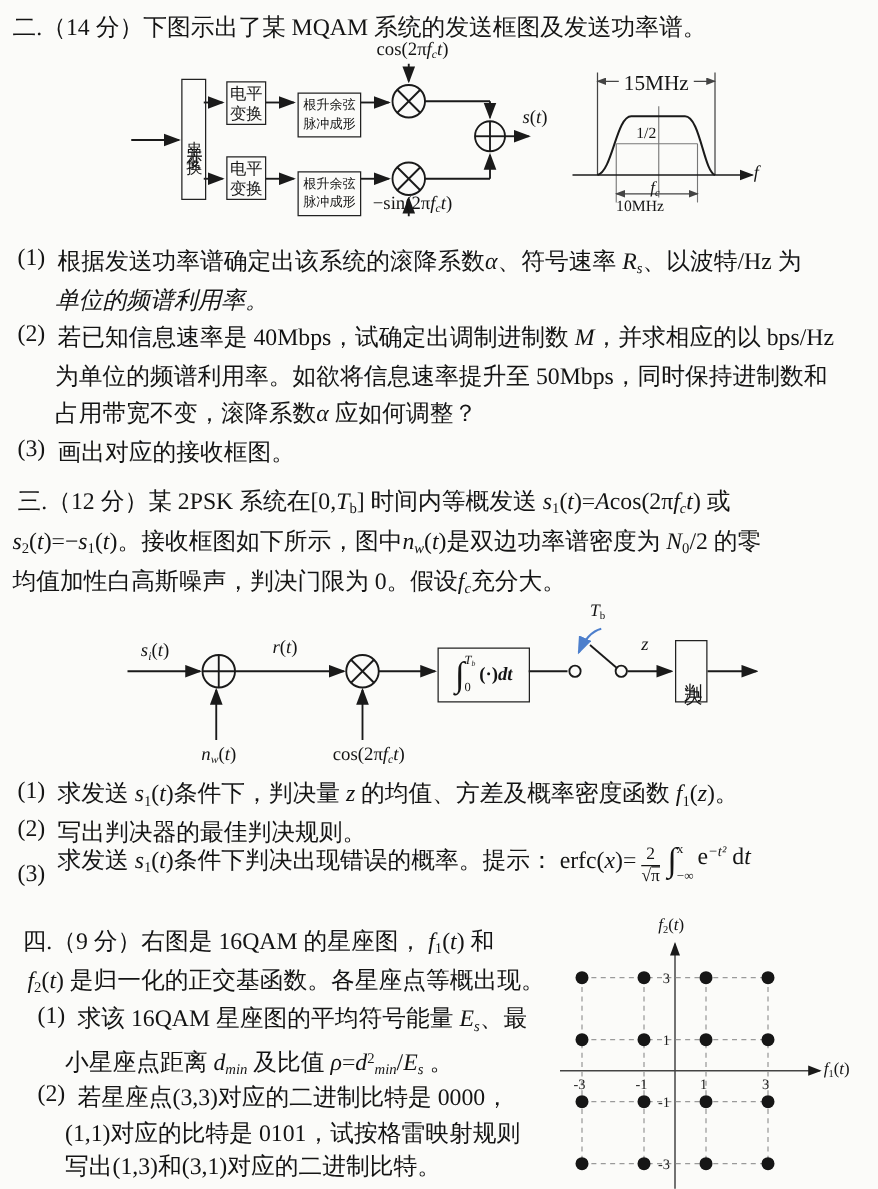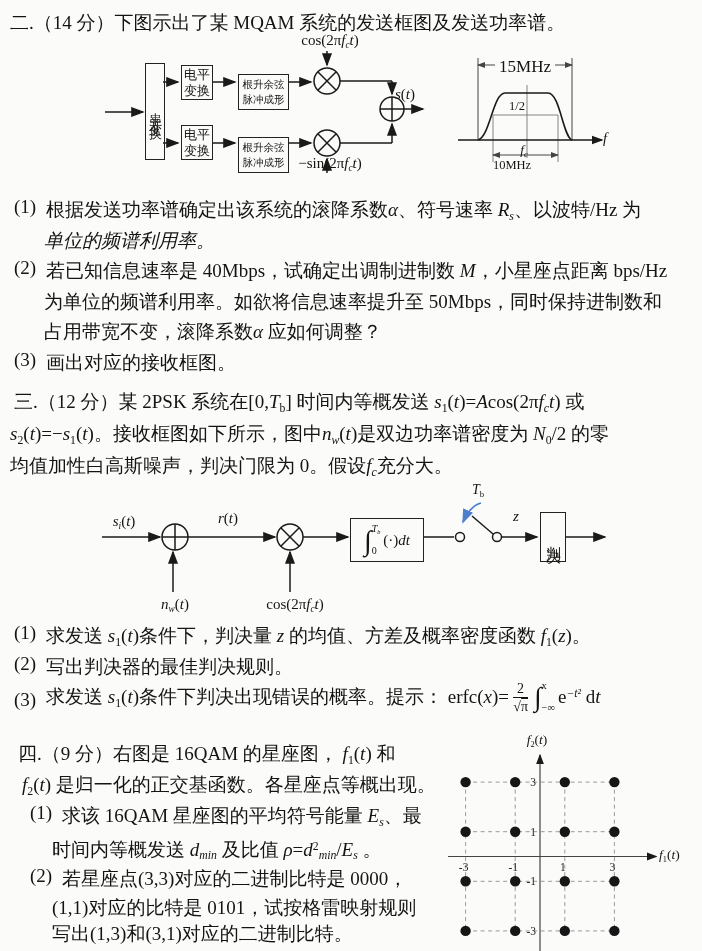--- a/index.html
+++ b/index.html
@@ -20,22 +20,22 @@
        display:flex;align-items:center;justify-content:center;text-align:center;background:transparent;}
   .vtext{writing-mode:vertical-rl;text-orientation:upright;}
   .sp-box{font-size:13px;letter-spacing:5px;}
   .lv-box{font-size:13px;line-height:16px;padding:0 1px;}
   .rrc-box{flex-direction:column;font-size:10.5px;line-height:15px;margin-top:12px;}
   .dec-box{font-size:15px;letter-spacing:3px;}
   .int-box{font-size:15px;}
   .int-sign{font-size:28px;line-height:28px;position:relative;top:1px;}
   .int-lims{display:inline-flex;flex-direction:column;justify-content:space-between;
             height:32px;font-size:10px;line-height:10px;margin:0 2px 0 0;text-align:left;}
-  .int-body{font-size:15px;margin-left:1px;}
-  .formula-row{position:absolute;display:flex;align-items:center;white-space:nowrap;font-size:19px;}
+  .int-body{font-size:15px;margin-left:1px;font-weight:bold;}
+  .formula-row{position:absolute;display:flex;white-space:nowrap;font-size:19px;}
   .frac{display:inline-flex;flex-direction:column;align-items:center;margin:0 4px;text-align:center;}
   .fnum{display:block;font-size:14px;line-height:17px;border-bottom:1.3px solid #141414;padding:0 4px;}
   .fden{display:block;font-size:14px;line-height:17px;}
   .radd{border-top:1.2px solid #141414;}
   .bigint{font-size:27px;line-height:27px;margin-left:2px;}
   .ilims{display:inline-flex;flex-direction:column;justify-content:space-between;height:32px;
          font-size:10.5px;line-height:10px;margin-right:3px;text-align:left;}
   .ctick{font-size:11.5px;fill:#222;}
   .cgrid{stroke:#9a9a9a;stroke-width:1;stroke-dasharray:4 3.5;fill:none;}
   .mask{background:#fbfbf9;padding:0 4px;}
@@ -92,21 +92,21 @@
   <div class="box rrc-box" style="left:238px;top:62px;width:51px;height:36px;">
     <div>根升余弦</div>
     <div>脉冲成形</div>
   </div>
   <div class="box rrc-box" style="left:238px;top:125px;width:51px;height:36px;">
     <div>根升余弦</div>
     <div>脉冲成形</div>
   </div>
   <div class="dlabel cx" style="left:330px;top:32px;"><span>cos(2π</span><span class="rs-i">f</span><span class="rs-isub">c</span><span class="rs-i">t</span><span>)</span></div>
   <div class="dlabel cx" style="left:330px;top:155px;"><span>−sin(2π</span><span class="rs-i">f</span><span class="rs-isub">c</span><span class="rs-i">t</span><span>)</span></div>
-  <div class="dlabel" style="left:395px;top:86px;"><span class="rs-i">s</span><span>(</span><span class="rs-i">t</span><span>)</span></div>
+  <div class="dlabel" style="left:418px;top:86px;"><span class="rs-i">s</span><span>(</span><span class="rs-i">t</span><span>)</span></div>
 
   <svg style="left:450px;top:45px;" width="250" height="145" viewBox="0 0 250 145">
     <g stroke="#444" stroke-width="1" fill="none">
       <line x1="28" y1="13" x2="28" y2="95"></line>
       <line x1="122" y1="13" x2="122" y2="95"></line>
       <line x1="28" y1="20" x2="122" y2="20" marker-start="url(#ag)" marker-end="url(#ag)"></line>
       <line x1="77" y1="40" x2="77" y2="113" stroke="#777" stroke-width="0.9"></line>
       <line x1="43" y1="70" x2="108" y2="70" stroke="#777" stroke-width="0.9"></line>
       <line x1="43" y1="70" x2="43" y2="117" stroke="#777" stroke-width="0.9"></line>
       <line x1="108" y1="70" x2="108" y2="117" stroke="#777" stroke-width="0.9"></line>
@@ -118,21 +118,21 @@
   <div class="dlabel cx mask" style="left:525px;top:57px;font-size:17px;">15MHz</div>
   <div class="dlabel cx" style="left:517px;top:99px;font-size:12.5px;">1/2</div>
   <div class="dlabel cx" style="left:524px;top:142px;font-size:13.5px;"><span class="rs-i">f</span><span class="rs-isub">c</span></div>
   <div class="dlabel cx" style="left:512px;top:158px;font-size:12.5px;">10MHz</div>
   <div class="dlabel" style="left:603px;top:130px;font-size:14.5px;"><span class="rs-i">f</span></div>
 
   <div class="marker" style="left:14px;top:196px;">(1)</div>
   <div class="tl" style="left:46px;top:196px;"><span>根据发送功率谱确定出该系统的滚降系数</span><span class="rs-i">α</span><span>、符号速率 </span><span class="rs-i">R</span><span class="rs-isub">s</span><span>、以波特/Hz 为</span></div>
   <div class="tl" style="left:44px;top:227px;font-style:italic;"><span>单位的频谱利用率。</span></div>
   <div class="marker" style="left:14px;top:257px;">(2)</div>
-  <div class="tl" style="left:46px;top:257px;"><span>若已知信息速率是 40Mbps，试确定出调制进制数 </span><span class="rs-i">M</span><span>，小星座点距离 bps/Hz</span></div>
+  <div class="tl" style="left:46px;top:257px;"><span>若已知信息速率是 40Mbps，试确定出调制进制数 </span><span class="rs-i">M</span><span>，并求相应的以 bps/Hz</span></div>
   <div class="tl" style="left:44px;top:288px;"><span>为单位的频谱利用率。如欲将信息速率提升至 50Mbps，同时保持进制数和</span></div>
   <div class="tl" style="left:44px;top:318px;"><span>占用带宽不变，滚降系数</span><span class="rs-i">α</span><span> 应如何调整？</span></div>
   <div class="marker" style="left:14px;top:349px;">(3)</div>
   <div class="tl" style="left:46px;top:349px;"><span>画出对应的接收框图。</span></div>
 
   <div class="tl" style="left:14px;top:388px;"><span>三.（12 分）某 2PSK 系统在</span><span>[0,</span><span class="rs-i">T</span><span class="rs-sub">b</span><span>] 时间内等概发送 </span><span class="rs-i">s</span><span class="rs-sub">1</span><span>(</span><span class="rs-i">t</span><span>)=</span><span class="rs-i">A</span><span>cos(2π</span><span class="rs-i">f</span><span class="rs-isub">c</span><span class="rs-i">t</span><span>) 或</span></div>
   <div class="tl" style="left:10px;top:420px;"><span class="rs-i">s</span><span class="rs-sub">2</span><span>(</span><span class="rs-i">t</span><span>)=−</span><span class="rs-i">s</span><span class="rs-sub">1</span><span>(</span><span class="rs-i">t</span><span>)。接收框图如下所示，图中</span><span class="rs-i">n</span><span class="rs-isub">w</span><span>(</span><span class="rs-i">t</span><span>)是双边功率谱密度为 </span><span class="rs-i">N</span><span class="rs-sub">0</span><span>/2 的零</span></div>
   <div class="tl" style="left:10px;top:452px;"><span>均值加性白高斯噪声，判决门限为 0。假设</span><span class="rs-i">f</span><span class="rs-isub">c</span><span>充分大。</span></div>
 
   <svg style="left:60px;top:483px;" width="560" height="135" viewBox="0 0 560 135">
@@ -192,21 +192,21 @@
       <span>x</span>
       <span>−∞</span>
     </span>
     <span><span>e</span><span class="rs-isup">−t²</span><span> d</span><span class="rs-i">t</span></span>
   </div>
 
   <div class="tl" style="left:18px;top:740px;"><span>四.（9 分）右图是 16QAM 的星座图， </span><span class="rs-i">f</span><span class="rs-sub">1</span><span>(</span><span class="rs-i">t</span><span>) 和</span></div>
   <div class="tl" style="left:22px;top:771px;"><span class="rs-i">f</span><span class="rs-sub">2</span><span>(</span><span class="rs-i">t</span><span>) 是归一化的正交基函数。各星座点等概出现。</span></div>
   <div class="marker" style="left:30px;top:802px;">(1)</div>
   <div class="tl" style="left:62px;top:802px;"><span>求该 16QAM 星座图的平均符号能量 </span><span class="rs-i">E</span><span class="rs-isub">s</span><span>、最</span></div>
-  <div class="tl" style="left:52px;top:833px;"><span>时间内等概发送 </span><span class="rs-i">d</span><span class="rs-isub">min</span><span> 及比值 </span><span class="rs-i">ρ</span><span>=</span><span class="rs-i">d</span><span class="rs-sup">2</span><span class="rs-isub">min</span><span>/</span><span class="rs-i">E</span><span class="rs-isub">s</span><span> 。</span></div>
+  <div class="tl" style="left:52px;top:833px;"><span>小星座点距离 </span><span class="rs-i">d</span><span class="rs-isub">min</span><span> 及比值 </span><span class="rs-i">ρ</span><span>=</span><span class="rs-i">d</span><span class="rs-sup">2</span><span class="rs-isub">min</span><span>/</span><span class="rs-i">E</span><span class="rs-isub">s</span><span> 。</span></div>
   <div class="marker" style="left:30px;top:865px;">(2)</div>
   <div class="tl" style="left:62px;top:865px;"><span>若星座点(3,3)对应的二进制比特是 0000，</span></div>
   <div class="tl" style="left:52px;top:894px;"><span>(1,1)对应的比特是 0101，试按格雷映射规则</span></div>
   <div class="tl" style="left:52px;top:920px;"><span>写出(1,3)和(3,1)对应的二进制比特。</span></div>
 
   <svg style="left:440px;top:725px;" width="262" height="226" viewBox="0 0 262 226">
     <line x1="100" y1="226" x2="100" y2="30" stroke="#444" stroke-width="1.2" marker-end="url(#ak)"></line>
     <line x1="8" y1="131.5" x2="216" y2="131.5" stroke="#444" stroke-width="1.2" marker-end="url(#ak)"></line>
   <line x1="25.599999999999994" y1="57.099999999999994" x2="25.599999999999994" y2="205.9" class="cgrid"></line>
       <line x1="25.599999999999994" y1="205.9" x2="174.4" y2="205.9" class="cgrid"></line>

